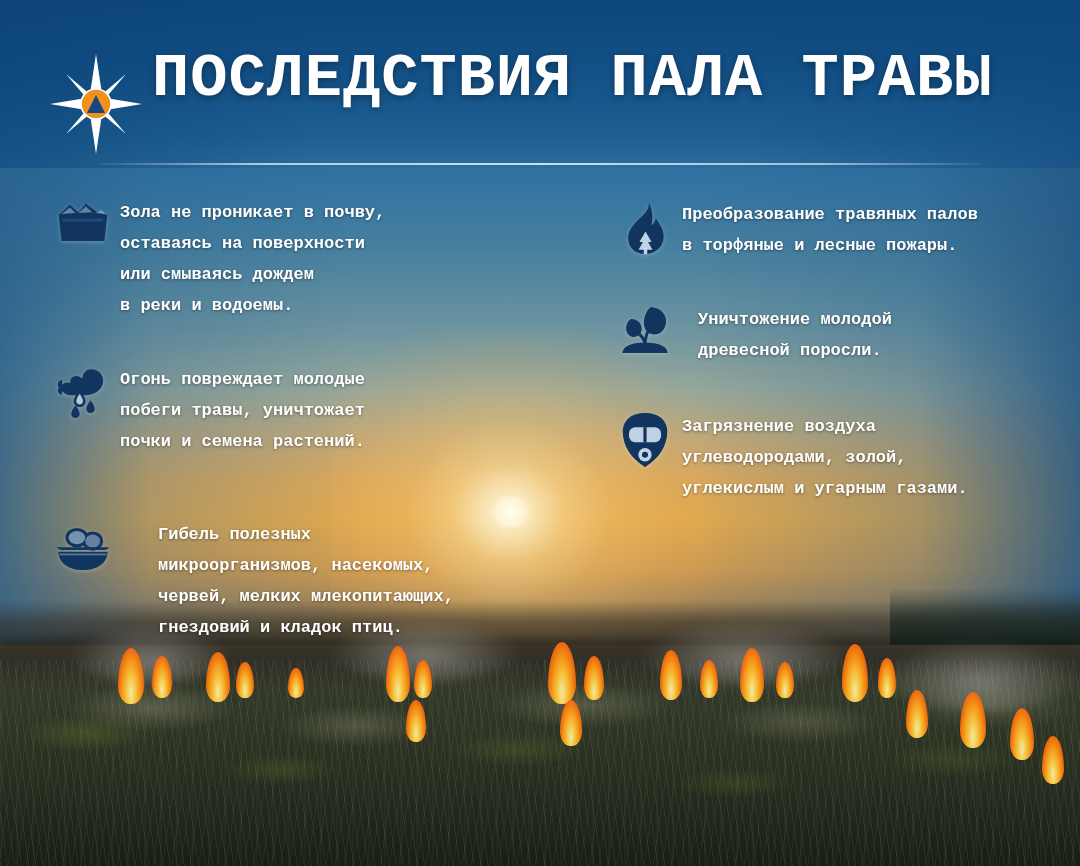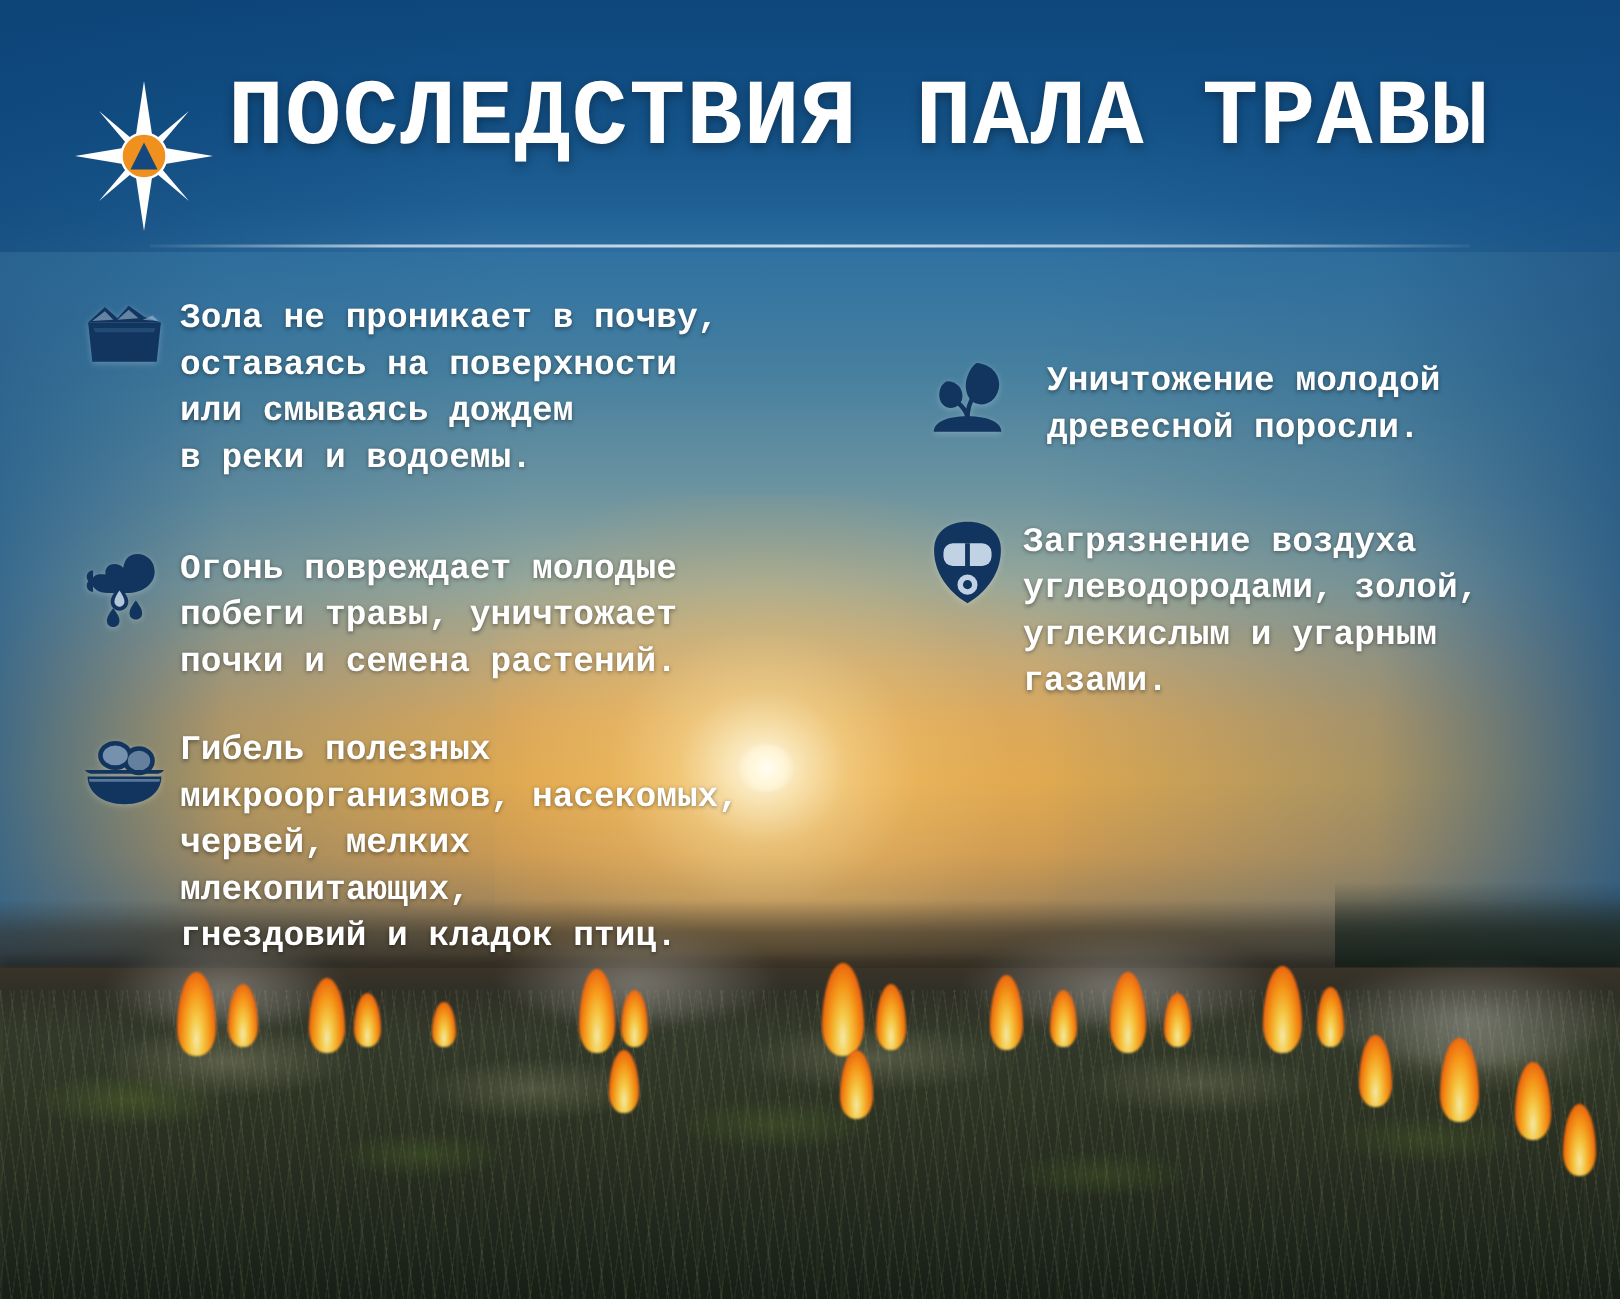--- a/index.html
+++ b/index.html
@@ -219,32 +219,32 @@
     flex: 0 0 auto;
     width: 74px;
     display: flex;
     justify-content: center;
     color: #12355f;
   }
   .item-icon svg { display: block; filter: drop-shadow(0 1px 2px rgba(255,255,255,0.25)); }
   .item-text {
     flex: 1 1 auto;
     color: #ffffff;
-    font-size: 23px;
+    font-size: 17px;
     font-weight: bold;
     line-height: 31px;
     text-shadow: 0 1px 3px rgba(0,0,0,0.42);
     white-space: pre-line;
     padding-top: 1px;
   }
 
   
   .li-1 { margin-top: 0px;  }
   .li-2 { margin-top: 42px; }
-  .li-3 { margin-top: 27px; }
+  .li-3 { margin-top: 61px; gap: 38px; }
 
   .ri-1 { margin-top: 2px;  }
   .ri-2 { margin-top: 42px; gap: 16px; }
   .ri-3 { margin-top: 44px; }
   .ri-4 { margin-top: 42px; }
 
   
   .ic-top-0 { padding-top: 4px; }
   .ic-top-1 { padding-top: 2px; }
 </style>
@@ -370,20 +370,31 @@
       <div class="item-text">Гибель полезных
 микроорганизмов, насекомых,
 червей, мелких млекопитающих,
 гнездовий и кладок птиц.</div>
     </div>
 
   </div>
 
   <div class="col col-right">
 
+    <div class="item ri-1">
+      <div class="item-icon ic-top-0">
+        <svg viewBox="0 0 52 62" width="45" height="54" aria-hidden="true">
+          <path d="M30 1 C30 10 24 14 17 21 C9 29 6 35 6 42 C6 52 14 60 25 60 C38 60 47 51 47 40 C47 31 42 25 38 19 C36 25 33 27 33 27 C35 18 34 8 30 1 Z" fill="#12355f"></path>
+          <path d="M26 34 L33 46 L29 46 L34 55 L18 55 L23 46 L19 46 Z" fill="#cfe0ef" opacity="0.92"></path>
+          <rect x="24" y="53" width="4" height="7" fill="#cfe0ef" opacity="0.92"></rect>
+        </svg>
+      </div>
+      <div class="item-text">Преобразование травяных палов
+в торфяные и лесные пожары.</div>
+    </div>
 
     <div class="item ri-2">
       <div class="item-icon ic-top-1">
         <svg viewBox="0 0 60 56" width="52" height="49" aria-hidden="true">
           <path d="M37 2 C49 3 56 12 54 22 C52 31 44 36 36 33 C29 30 27 20 30 12 C32 7 34 4 37 2 Z" fill="#12355f"></path>
           <path d="M14 16 C22 16 27 22 26 29 C25 35 19 38 14 36 C9 34 7 28 9 22 C10 19 12 17 14 16 Z" fill="#12355f"></path>
           <path d="M30 46 C30 38 31 32 37 24 M30 46 C30 40 26 34 17 29" stroke="#12355f" stroke-width="3.4" fill="none" stroke-linecap="round"></path>
           <path d="M4 55 C4 48 13 43 30 43 C47 43 56 48 56 55 Z" fill="#12355f"></path>
         </svg>
       </div>

